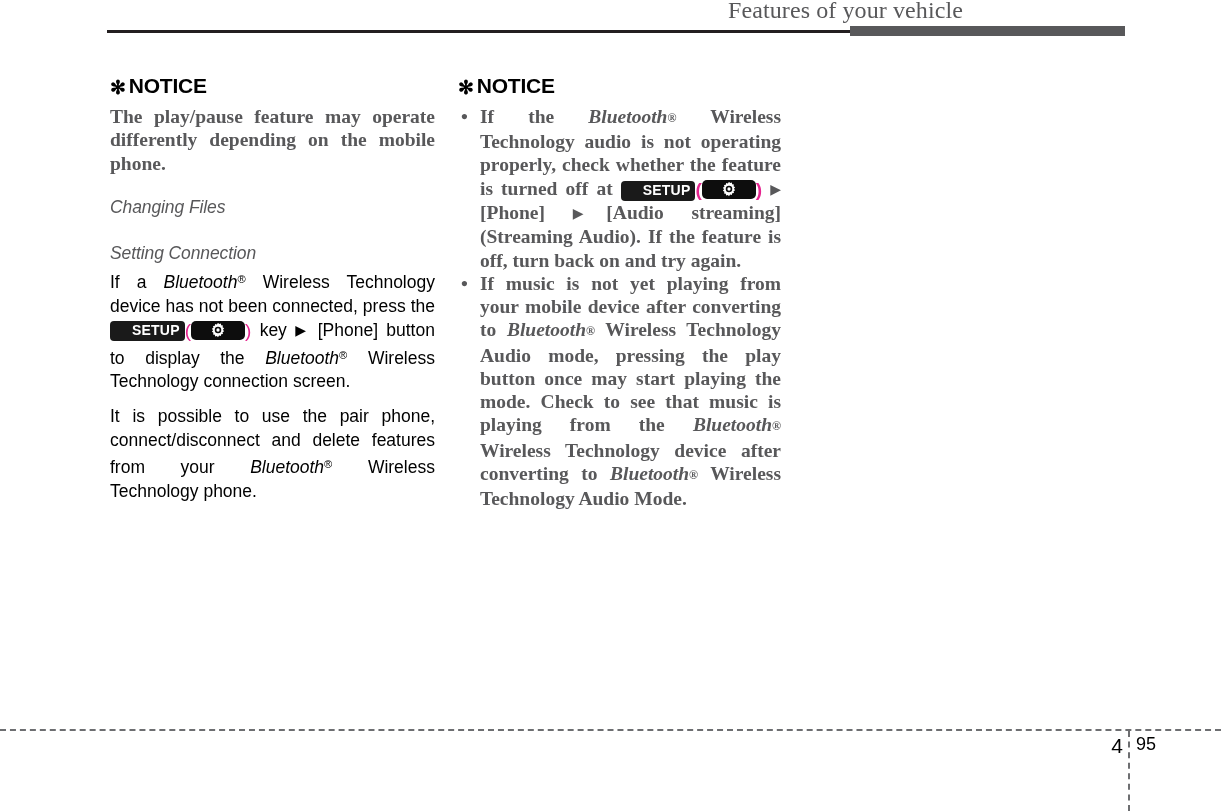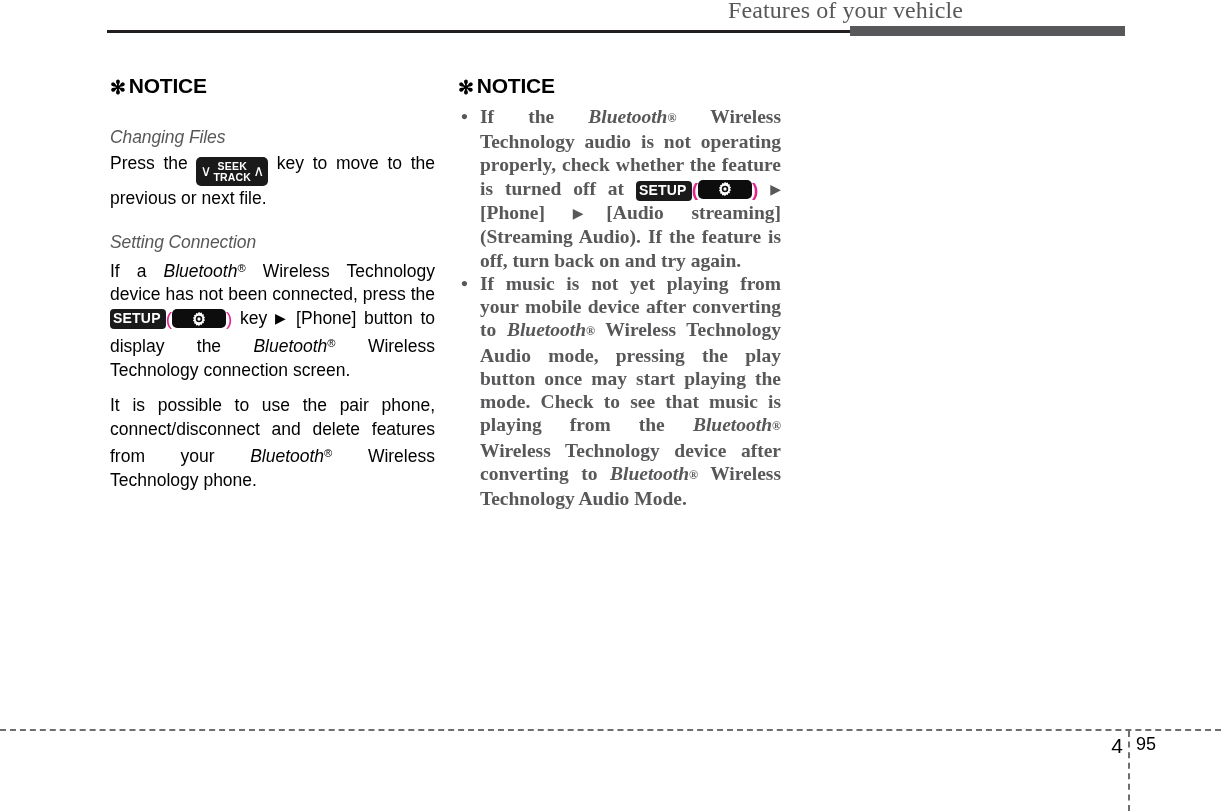--- a/index.html
+++ b/index.html
@@ -152,21 +152,21 @@
 
   
   .badge-setup {
     display: inline-block;
     background: #1a1a1a;
     color: #ffffff;
     font-family: "Liberation Sans", sans-serif;
     font-weight: bold;
     font-size: 14px;
     line-height: 17px;
-    padding: 1px 5px 2px 3px;
+    padding: 1px 5px 2px 22px;
     border-radius: 4px;
     vertical-align: 1px;
     letter-spacing: 0.2px;
     white-space: nowrap;
   }
   .badge-setup-serif {
     vertical-align: 0px;
   }
 
   .paren-pink {
@@ -284,37 +284,26 @@
   <div id="header-rule-thin"></div>
   <div id="header-rule-thick"></div>
 </div>
 
 <div id="col-left">
 
   <div class="notice-head">
     <span class="notice-star">✻</span><span>NOTICE</span>
   </div>
 
+  <p class="notice-body">The play/pause feature may operate differently depending on the mobile phone.</p>
 
   <div class="spacer-md"></div>
 
   <div class="sub-head">Changing Files</div>
 
-  <p class="body-text">
-    <span>Press the</span>
-    <span class="badge-seek"><span class="seek-inner">
-          <span class="seek-chev">∨</span>
-          <span class="seek-words">
-            <span>SEEK</span>
-            <span>TRACK</span>
-          </span>
-          <span class="seek-chev">∧</span>
-        </span></span>
-    <span>key to move to the previous or next file.</span>
-  </p>
 
   <div class="spacer-md"></div>
 
   <div class="sub-head">Setting Connection</div>
 
   <p class="body-text">
     <span>If a</span>
     <span class="bt">Bluetooth</span><span class="reg">®</span>
     <span>Wireless Technology device has not been connected, press the</span>
     <span class="badge-setup">SETUP</span><span class="paren-pink">(</span><span class="badge-gear"><svg width="17" height="17" viewBox="0 0 24 24" aria-hidden="true">

